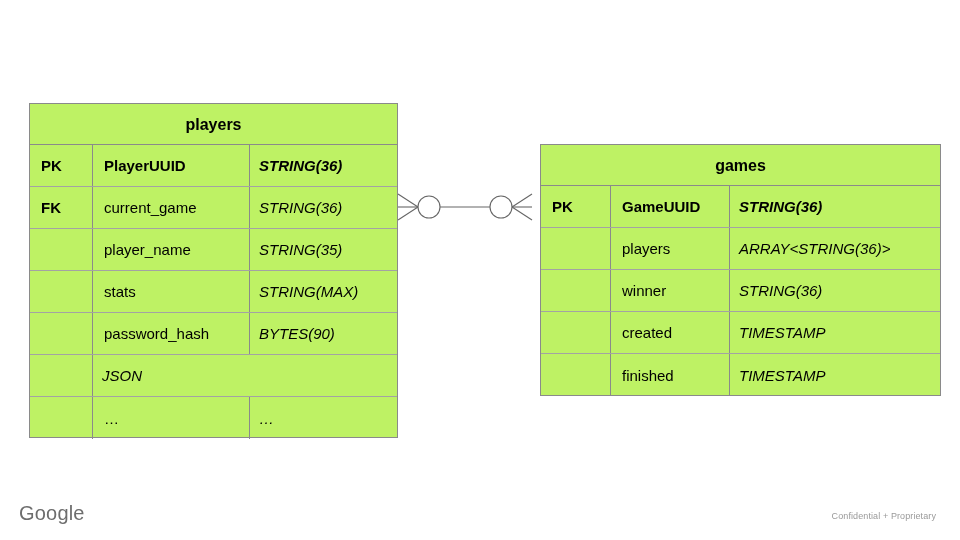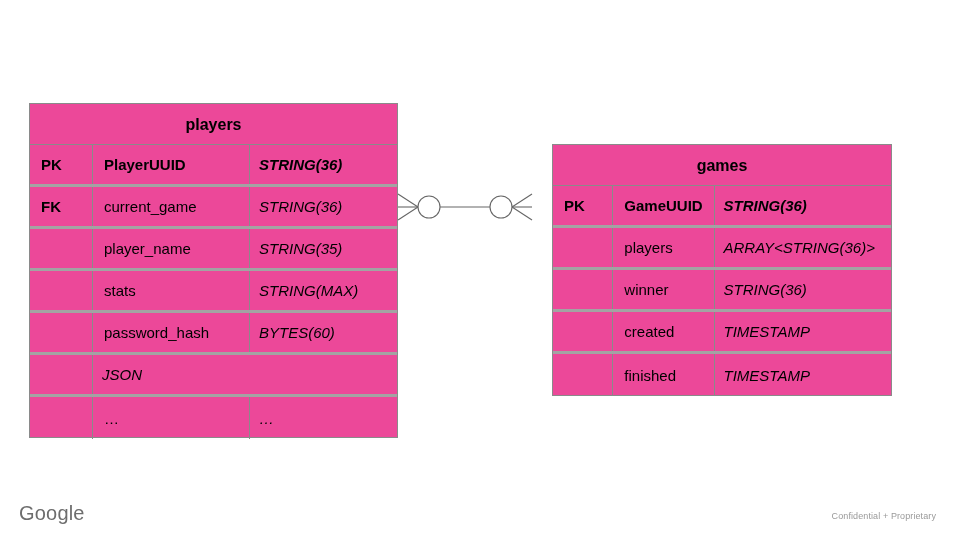--- a/index.html
+++ b/index.html
@@ -18,39 +18,39 @@
   #slide {
     position: absolute;
     left: 0; top: 0;
     width: 960px; height: 540px;
   }
 
   
   .entity {
     position: absolute;
     border: 1px solid #8a8a8a;
-    background: #ec4899;
+    background: #bef264;
     box-sizing: border-box;
     border-collapse: collapse;
   }
   .entity .ent-title {
     height: 41px;
     line-height: 41px;
     text-align: center;
     font-weight: bold;
     font-size: 16px;
     color: #000000;
     border-bottom: 1px solid #8a8a8a;
     box-sizing: border-box;
   }
   .ent-row {
     display: flex;
     height: 42px;
     box-sizing: border-box;
-    border-bottom: 3px solid #a3a3a3;
+    border-bottom: 1px solid #a3a3a3;
   }
   .ent-row.last { border-bottom: none; }
   .ent-row .c-key,
   .ent-row .c-name,
   .ent-row .c-type {
     box-sizing: border-box;
     display: flex;
     align-items: center;
     font-size: 15px;
     color: #000000;
@@ -74,21 +74,21 @@
   .ent-row.pk .c-name,
   .ent-row.pk .c-type { font-weight: bold; }
 
   
   #players-entity { left: 29px; top: 103px; width: 369px; height: 335px; }
   #players-entity .c-key  { width: 63px; }
   #players-entity .c-name { width: 157px; }
   #players-entity .c-type { width: 147px; }
 
   
-  #games-entity { left: 552px; top: 144px; width: 340px; height: 252px; }
+  #games-entity { left: 540px; top: 144px; width: 401px; height: 252px; }
   #games-entity .c-key  { width: 70px; }
   #games-entity .c-name { width: 119px; }
   #games-entity .c-type { width: 210px; }
 
   
   #relationship {
     position: absolute;
     left: 390px; top: 180px;
     width: 150px; height: 56px;
   }
@@ -138,21 +138,21 @@
 
     <div class="ent-row">
       <div class="c-key"></div>
       <div class="c-name">stats</div>
       <div class="c-type">STRING(MAX)</div>
     </div>
 
     <div class="ent-row">
       <div class="c-key"></div>
       <div class="c-name">password_hash</div>
-      <div class="c-type">BYTES(60)</div>
+      <div class="c-type">BYTES(90)</div>
     </div>
 
     <div class="ent-row">
       <div class="c-key"></div>
       <div class="c-type">JSON</div>
     </div>
 
     <div class="ent-row last">
       <div class="c-key"></div>
       <div class="c-name">…</div>

